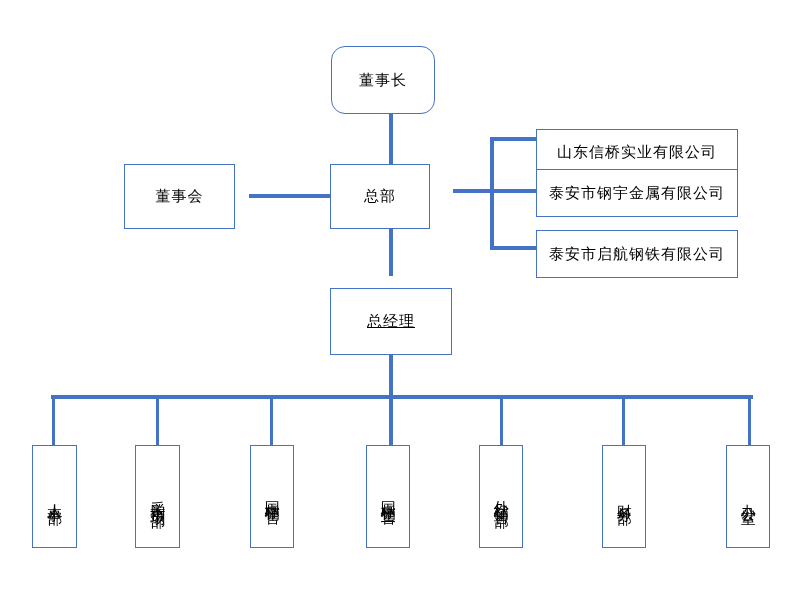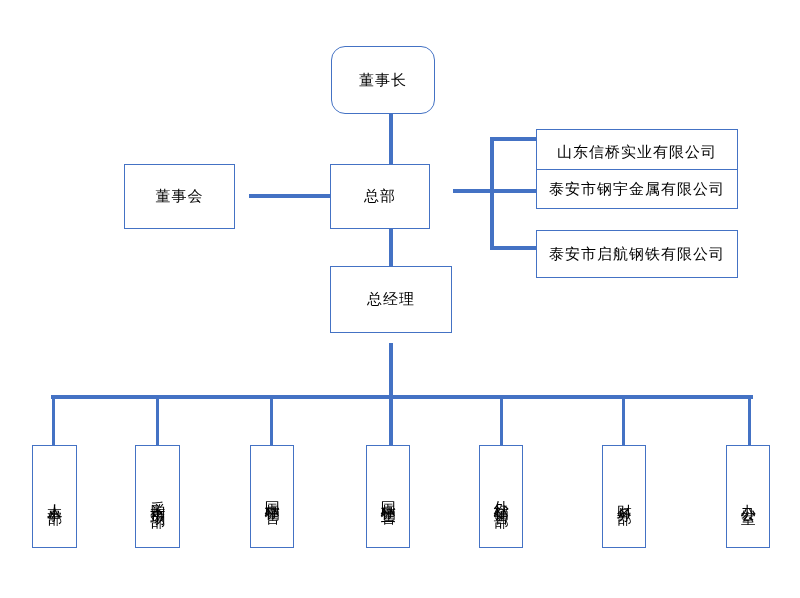--- a/index.html
+++ b/index.html
@@ -45,28 +45,28 @@
   </div>
 
   <div class="node" style="left:124px; top:164px; width:111px; height:65px;">
     <span class="label">董事会</span>
   </div>
 
   <div class="node" style="left:330px; top:164px; width:100px; height:65px;">
     <span class="label">总部</span>
   </div>
 
-  <div class="node" style="left:330px; top:266px; width:122px; height:67px;">
+  <div class="node" style="left:330px; top:288px; width:122px; height:67px;text-decoration:underline;">
     <span class="label">总经理</span>
   </div>
 
   <div class="node" style="left:536px; top:113px; width:202px; height:47px;margin-top:16px;">
     <span class="label">山东信桥实业有限公司</span>
   </div>
-  <div class="node" style="left:536px; top:169px; width:202px; height:40px;">
+  <div class="node" style="left:536px; top:169px; width:202px; height:48px;">
     <span class="label">泰安市钢宇金属有限公司</span>
   </div>
   <div class="node" style="left:536px; top:230px; width:202px; height:48px;text-align:center;">
     <span class="label">泰安市启航钢铁有限公司</span>
   </div>
 
   <div class="node vnode" style="left:32px; top:445px; width:45px; height:103px;">
     <span class="label">人事部</span>
   </div>
   <div class="node vnode" style="left:135px; top:445px; width:45px; height:103px;">

